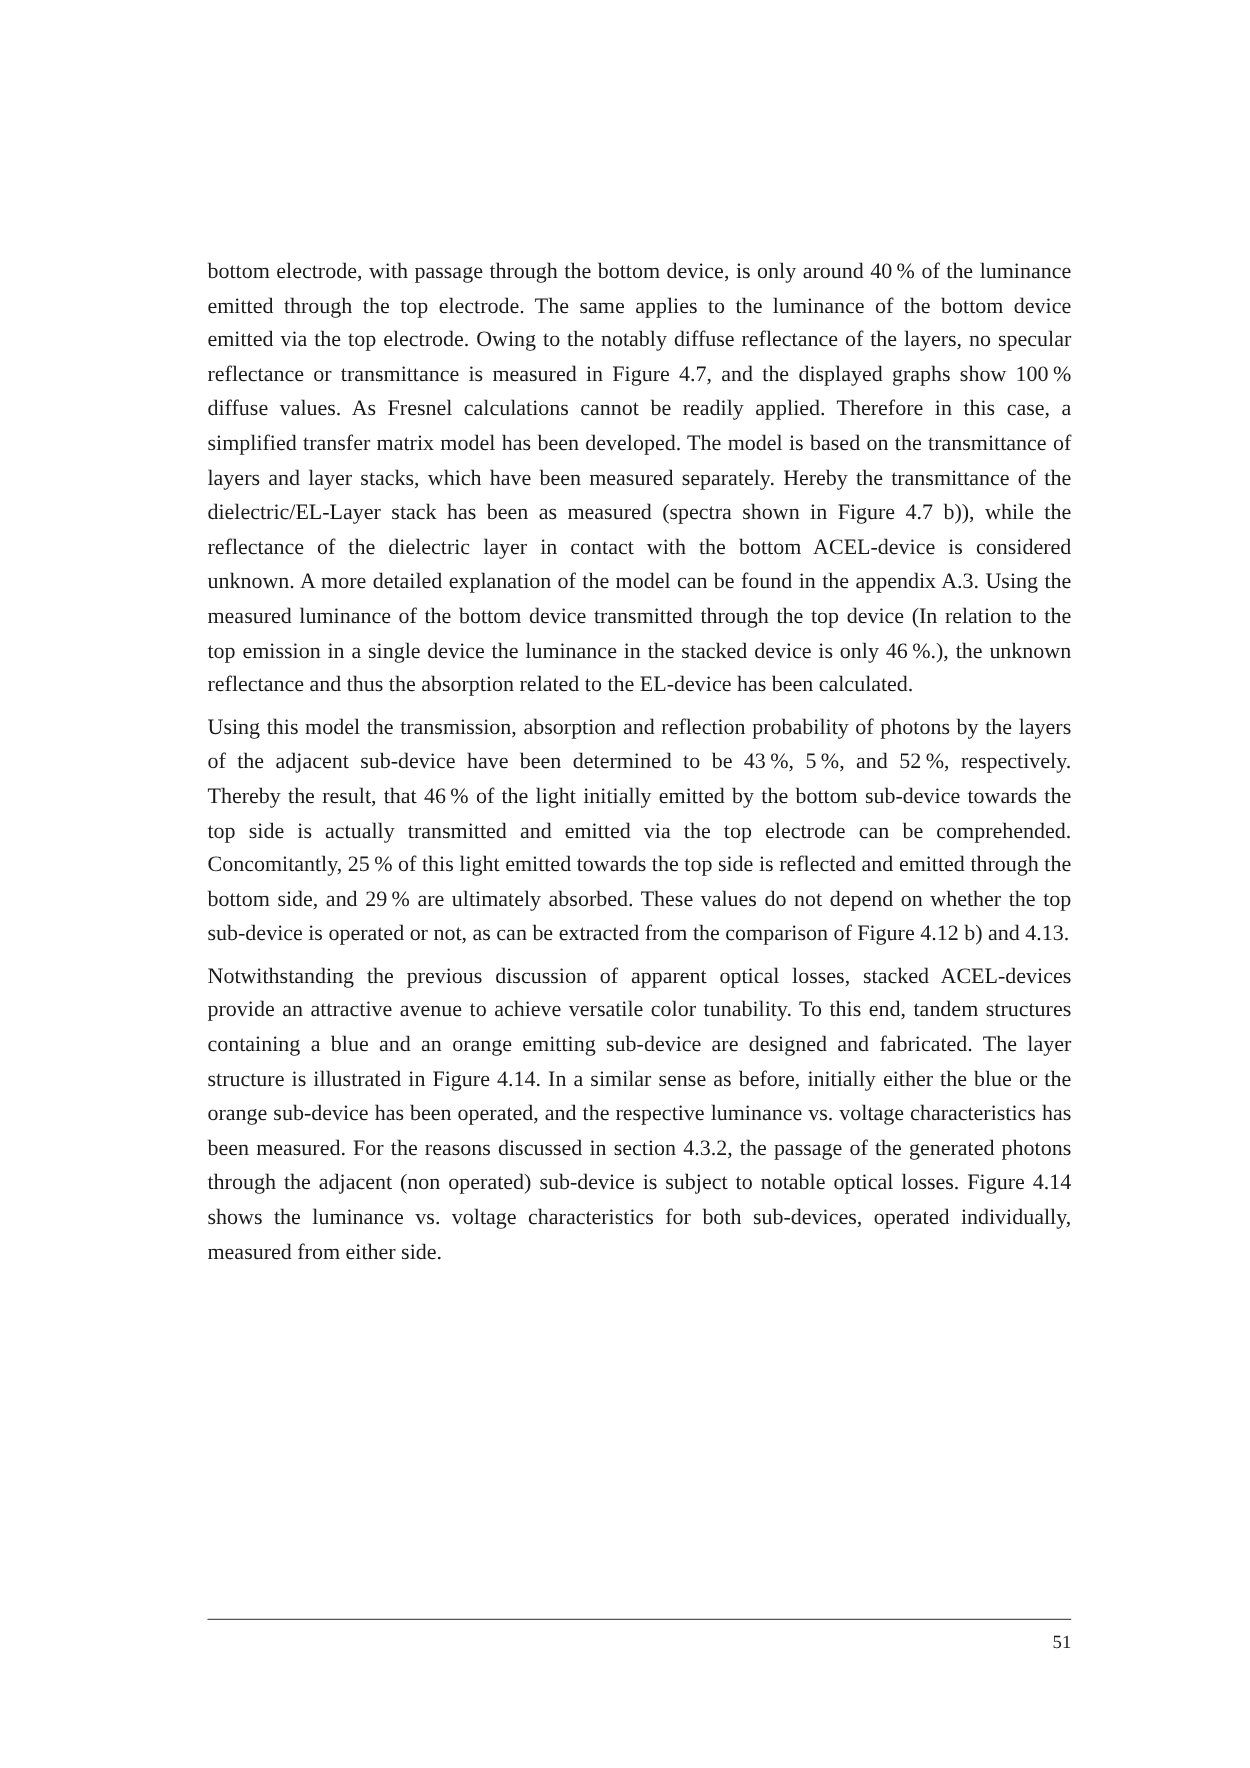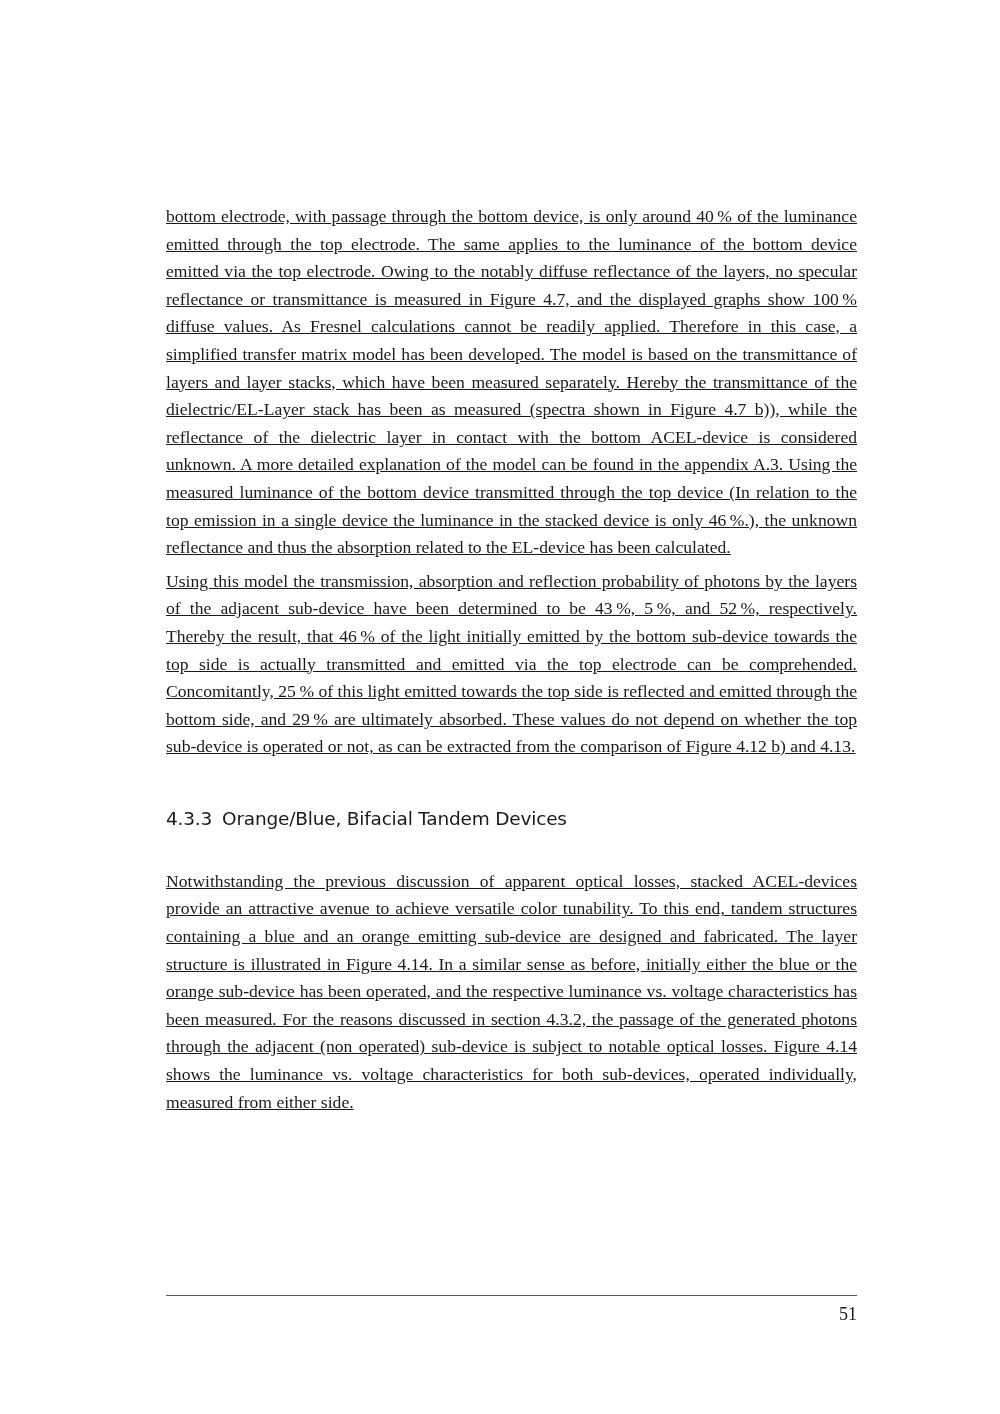--- a/index.html
+++ b/index.html
@@ -21,21 +21,20 @@
       top: 203px;
       width: 691px;
     }
     .para {
       font-family: "Liberation Serif", "DejaVu Serif", serif;
       font-size: 17.6px;
       line-height: 27.6px;
       text-align: justify;
       margin: 0;
       hyphens: none;
-      text-decoration: underline;
     }
     .para + .para {
       margin-top: 6px;
     }
     .section-heading {
       font-family: "DejaVu Sans", "Liberation Sans", sans-serif;
       font-size: 18.5px;
       font-weight: normal;
       margin: 45px 0 36px 0;
       line-height: 26px;
@@ -50,33 +49,30 @@
       top: 1295px;
       width: 691px;
       height: 0;
       border-top: 1px solid #555;
     }
     .page-number {
       position: absolute;
       top: 1302px;
       right: 143px;
       font-family: "Liberation Serif", "DejaVu Serif", serif;
-      font-size: 18px;
+      font-size: 15px;
       line-height: 24px;
       text-align: right;
     }
   </style>
 </head>
 <body>
 
 <div class="page">
   <p class="para">bottom electrode, with passage through the bottom device, is only around 40 % of the luminance emitted through the top electrode. The same applies to the luminance of the bottom device emitted via the top electrode. Owing to the notably diffuse reflectance of the layers, no specular reflectance or transmittance is measured in Figure 4.7, and the displayed graphs show 100 % diffuse values. As Fresnel calculations cannot be readily applied. Therefore in this case, a simplified transfer matrix model has been developed. The model is based on the transmittance of layers and layer stacks, which have been measured separately. Hereby the transmittance of the dielectric/EL-Layer stack has been as measured (spectra shown in Figure 4.7 b)), while the reflectance of the dielectric layer in contact with the bottom ACEL-device is considered unknown. A more detailed explanation of the model can be found in the appendix A.3. Using the measured luminance of the bottom device transmitted through the top device (In relation to the top emission in a single device the luminance in the stacked device is only 46 %.), the unknown reflectance and thus the absorption related to the EL-device has been calculated.</p>
   <p class="para">Using this model the transmission, absorption and reflection probability of photons by the layers of the adjacent sub-device have been determined to be 43 %, 5 %, and 52 %, respectively. Thereby the result, that 46 % of the light initially emitted by the bottom sub-device towards the top side is actually transmitted and emitted via the top electrode can be comprehended. Concomitantly, 25 % of this light emitted towards the top side is reflected and emitted through the bottom side, and 29 % are ultimately absorbed. These values do not depend on whether the top sub-device is operated or not, as can be extracted from the comparison of Figure 4.12 b) and 4.13.</p>
 
-  <h3 class="section-heading">
-    <span class="num">4.3.3</span><span>Orange/Blue, Bifacial Tandem Devices</span>
-  </h3>
 
   <p class="para">Notwithstanding the previous discussion of apparent optical losses, stacked ACEL-devices provide an attractive avenue to achieve versatile color tunability. To this end, tandem structures containing a blue and an orange emitting sub-device are designed and fabricated. The layer structure is illustrated in Figure 4.14. In a similar sense as before, initially either the blue or the orange sub-device has been operated, and the respective luminance vs. voltage characteristics has been measured. For the reasons discussed in section 4.3.2, the passage of the generated photons through the adjacent (non operated) sub-device is subject to notable optical losses. Figure 4.14 shows the luminance vs. voltage characteristics for both sub-devices, operated individually, measured from either side.</p>
 </div>
 
 <div class="footer-rule"></div>
 <div class="page-number">51</div>
 
 </body></html>

